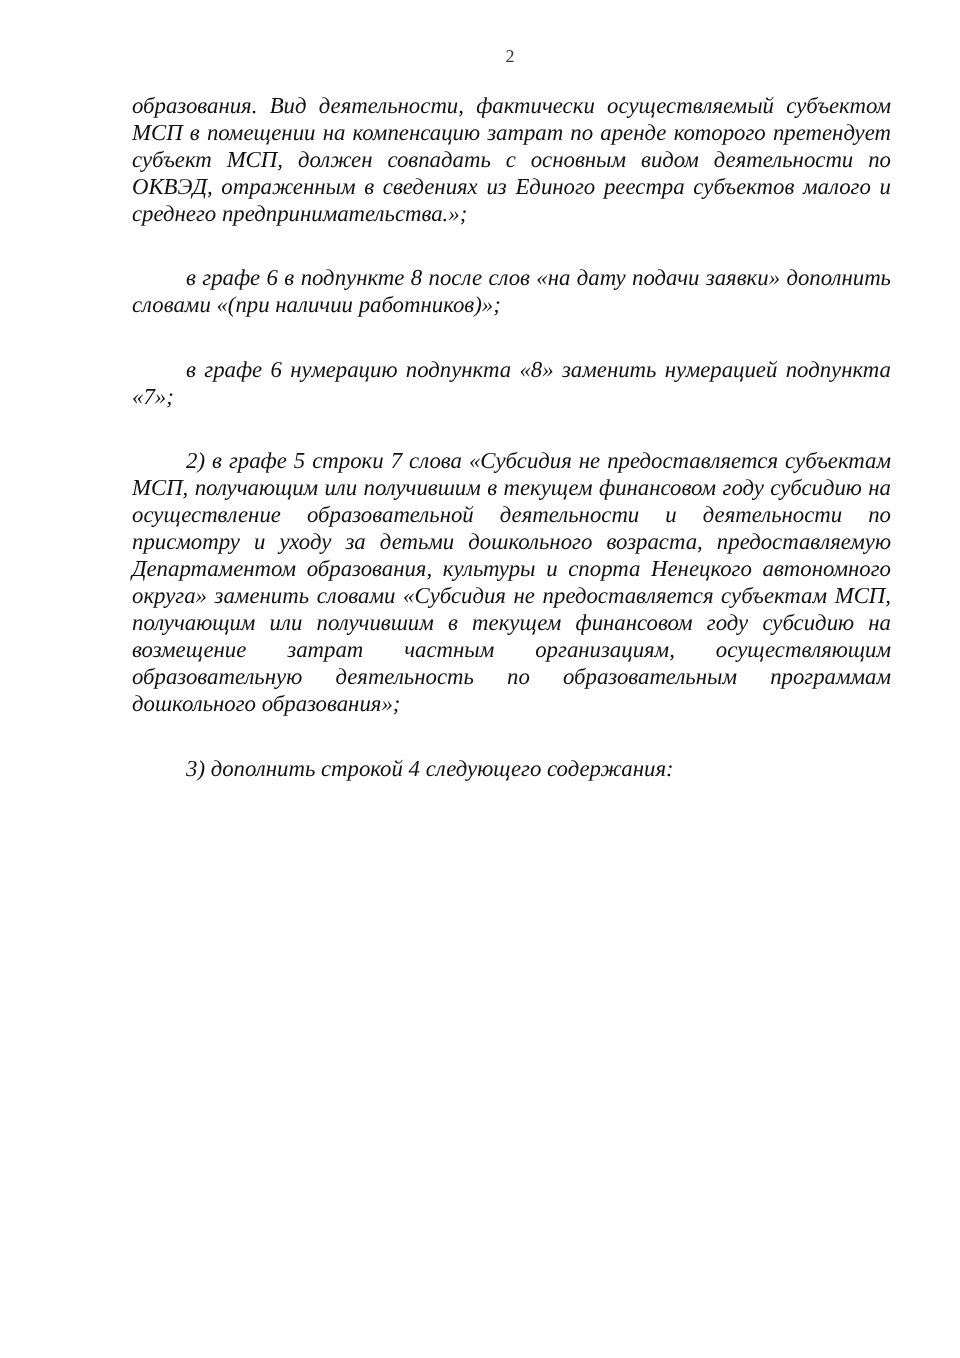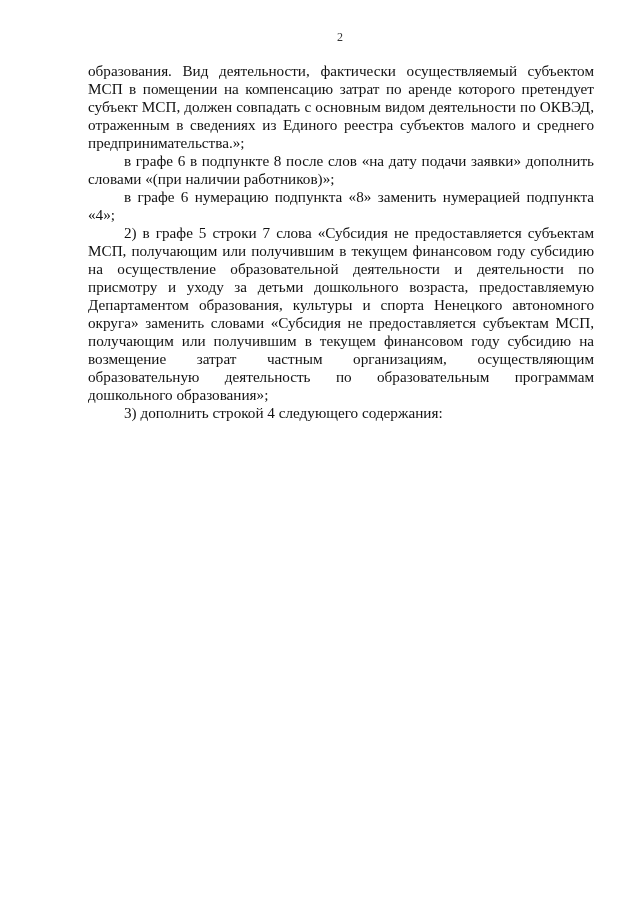--- a/index.html
+++ b/index.html
@@ -29,29 +29,31 @@
       top: 62px;
       left: 88px;
       width: 506px;
       font-size: 15.2px;
       line-height: 18px;
     }
     .para {
       margin: 0;
       text-align: justify;
       text-align-last: left;
+      font-style: italic;
     }
     .indent {
       text-indent: 36px;
+      margin-top: 25px;
     }
   </style>
 </head>
 <body>
 
 <div class="page-number">2</div>
 
 <div class="content">
   <p class="para">образования. Вид деятельности, фактически осуществляемый субъектом МСП в помещении на компенсацию затрат по аренде которого претендует субъект МСП, должен совпадать с основным видом деятельности по ОКВЭД, отраженным в сведениях из Единого реестра субъектов малого и среднего предпринимательства.»;</p>
   <p class="para indent">в графе 6 в подпункте 8 после слов «на дату подачи заявки» дополнить словами «(при наличии работников)»;</p>
-  <p class="para indent">в графе 6 нумерацию подпункта «8» заменить нумерацией подпункта «4»;</p>
+  <p class="para indent">в графе 6 нумерацию подпункта «8» заменить нумерацией подпункта «7»;</p>
   <p class="para indent">2) в графе 5 строки 7 слова «Субсидия не предоставляется субъектам МСП, получающим или получившим в текущем финансовом году субсидию на осуществление образовательной деятельности и деятельности по присмотру и уходу за детьми дошкольного возраста, предоставляемую Департаментом образования, культуры и спорта Ненецкого автономного округа» заменить словами «Субсидия не предоставляется субъектам МСП, получающим или получившим в текущем финансовом году субсидию на возмещение затрат частным организациям, осуществляющим образовательную деятельность по образовательным программам дошкольного образования»;</p>
   <p class="para indent">3) дополнить строкой 4 следующего содержания:</p>
 </div>
 
 </body></html>

